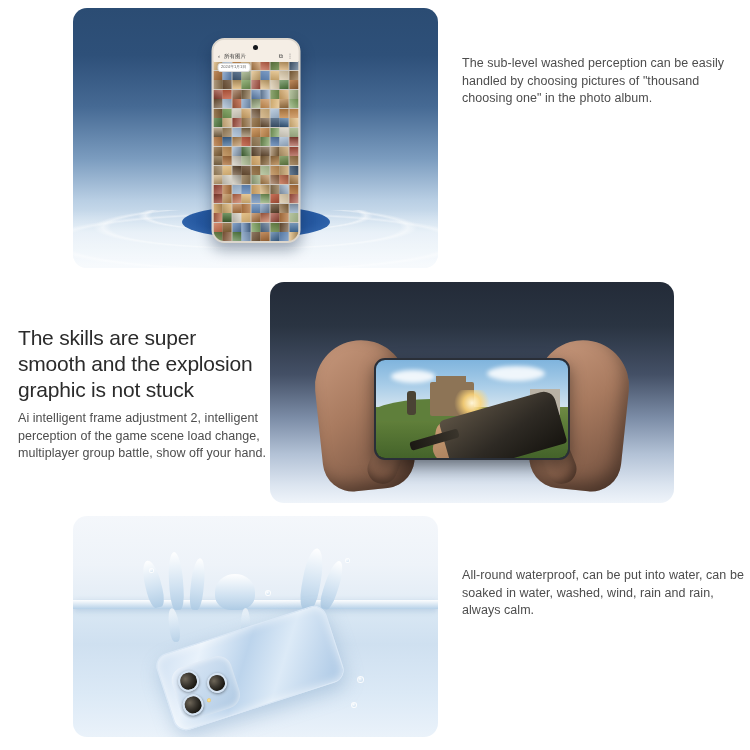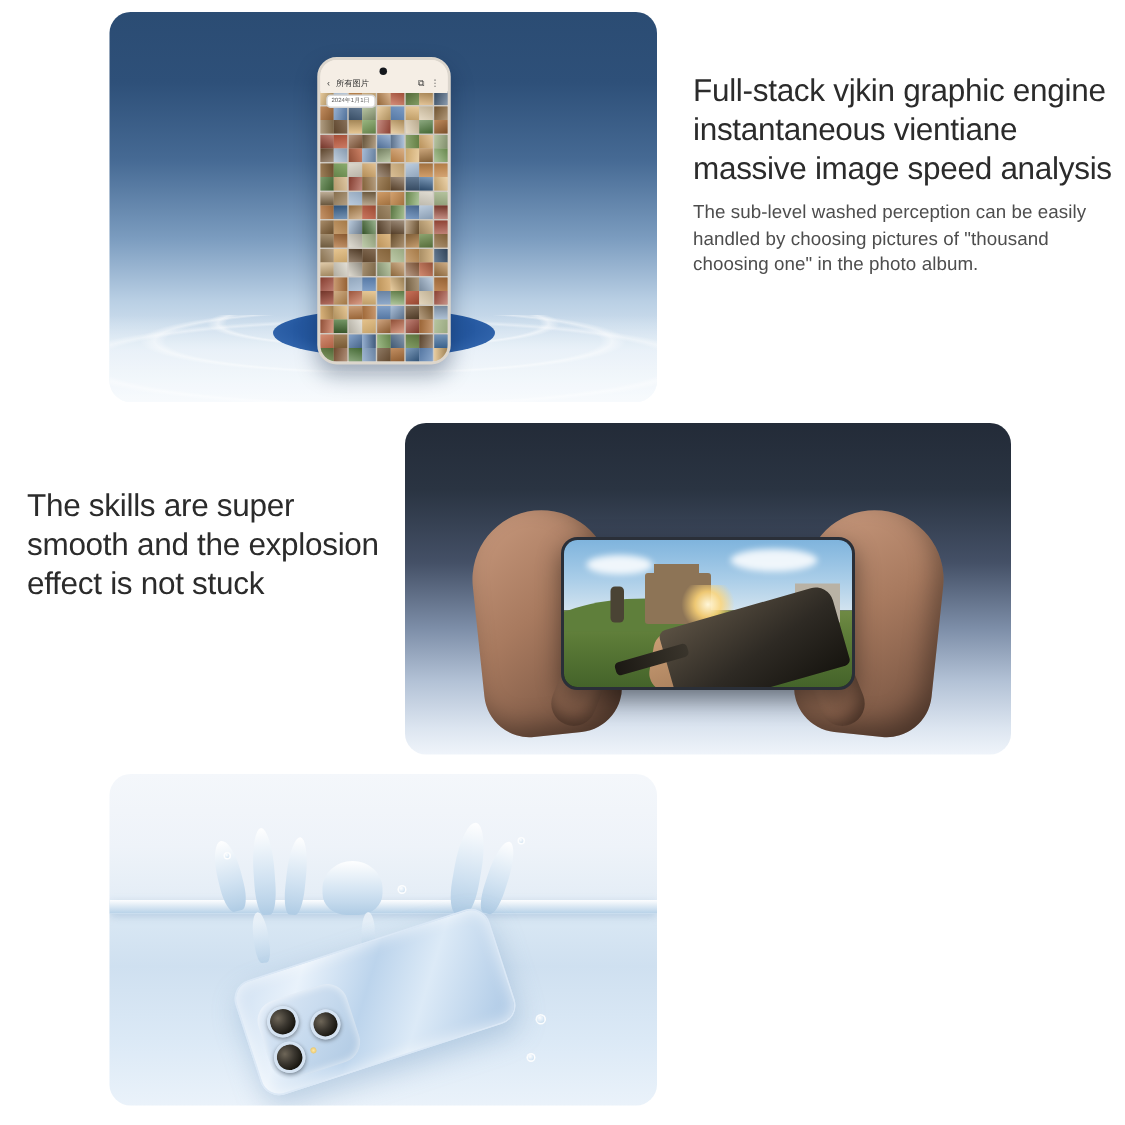--- a/index.html
+++ b/index.html
@@ -392,26 +392,26 @@
           <i style="background: linear-gradient(1deg, rgba(255, 255, 255, 0.14) 0%, rgba(0, 0, 0, 0.19) 100%) rgb(127, 158, 196);"></i>
           <i style="background: linear-gradient(230deg, rgba(255, 255, 255, 0.39) 0%, rgba(0, 0, 0, 0.31) 100%) rgb(70, 97, 127);"></i>
           <i style="background: linear-gradient(214deg, rgba(255, 255, 255, 0.41) 0%, rgba(0, 0, 0, 0.13) 100%) rgb(148, 122, 85);"></i>
           <i style="background: linear-gradient(45deg, rgba(255, 255, 255, 0.36) 0%, rgba(0, 0, 0, 0.28) 100%) rgb(148, 122, 85);"></i>
           <i style="background: linear-gradient(306deg, rgba(255, 255, 255, 0.34) 0%, rgba(0, 0, 0, 0.13) 100%) rgb(168, 185, 141);"></i>
         </div>
     </div>
   </div>
 
   <div class="copy" id="copy-gallery">
-    <div class="headline">Full-stack vjkin graphic engine instantaneous vientiane massive image speed analysis</div>
     <div class="subcopy">The sub-level washed perception can be easily handled by choosing pictures of "thousand choosing one" in the photo album.</div>
   </div>
 
   <div class="copy" id="copy-game">
-    <div class="headline">The skills are super smooth and the explosion effect is not stuck</div>
+    <div class="headline">The skills are super smooth and the explosion graphic is not stuck</div>
+    <div class="subcopy">Ai intelligent frame adjustment 2, intelligent perception of the game scene load change, multiplayer group battle, show off your hand.</div>
   </div>
 
   <div class="panel" id="panel-game">
     <div class="hand" id="hand-left"></div>
     <div class="hand" id="hand-right"></div>
 
     <div class="phone-landscape">
       <div class="game-scene">
         <div class="gs-sky"></div>
         <div class="gs-cloud" style="left:8%;top:10%;width:44px;height:13px;"></div>
@@ -456,15 +456,16 @@
       <div class="cam-island">
         <div class="lens" style="left:6px;top:5px;width:21px;height:21px;"></div>
         <div class="lens" style="left:33px;top:16px;width:20px;height:20px;"></div>
         <div class="lens" style="left:3px;top:29px;width:21px;height:21px;"></div>
         <div class="flashdot" style="left:28px;top:38px;"></div>
       </div>
     </div>
   </div>
 
   <div class="copy" id="copy-water">
+    <div class="subcopy">All-round waterproof, can be put into water, can be soaked in water, washed, wind, rain and rain, always calm.</div>
   </div>
 
 </div>
 
 </body></html>

